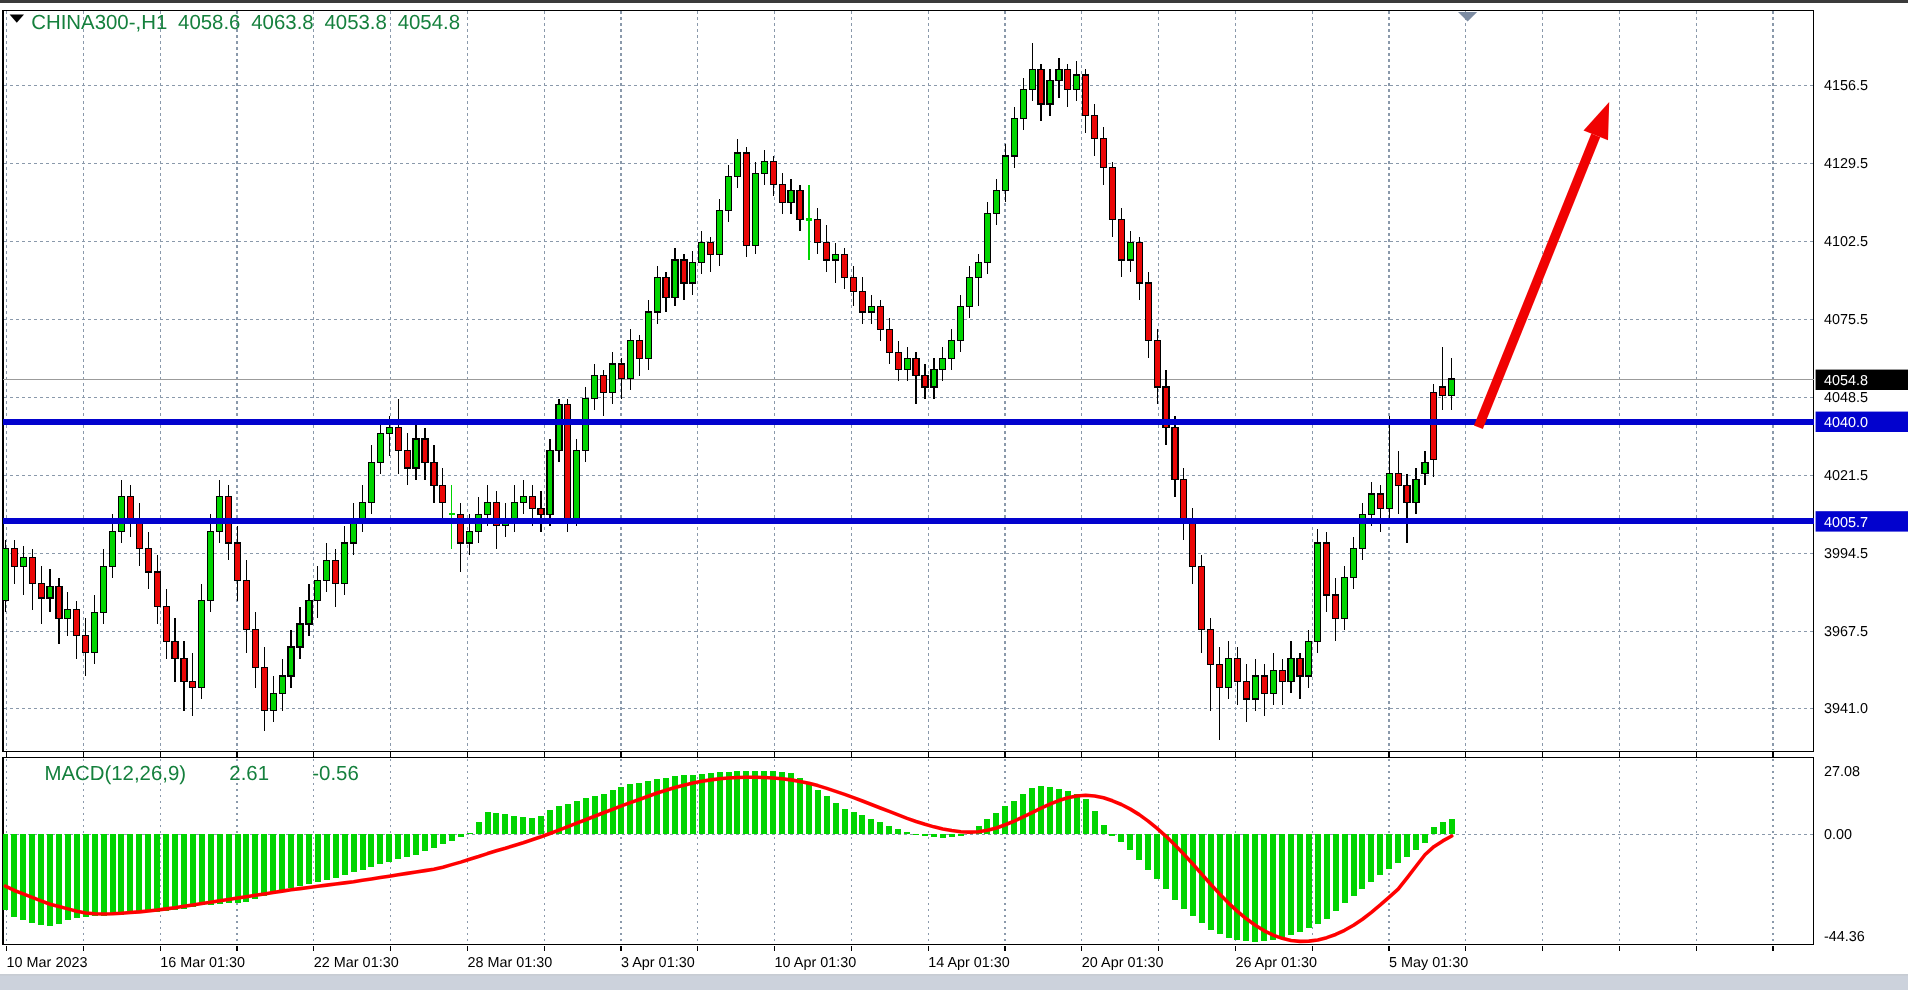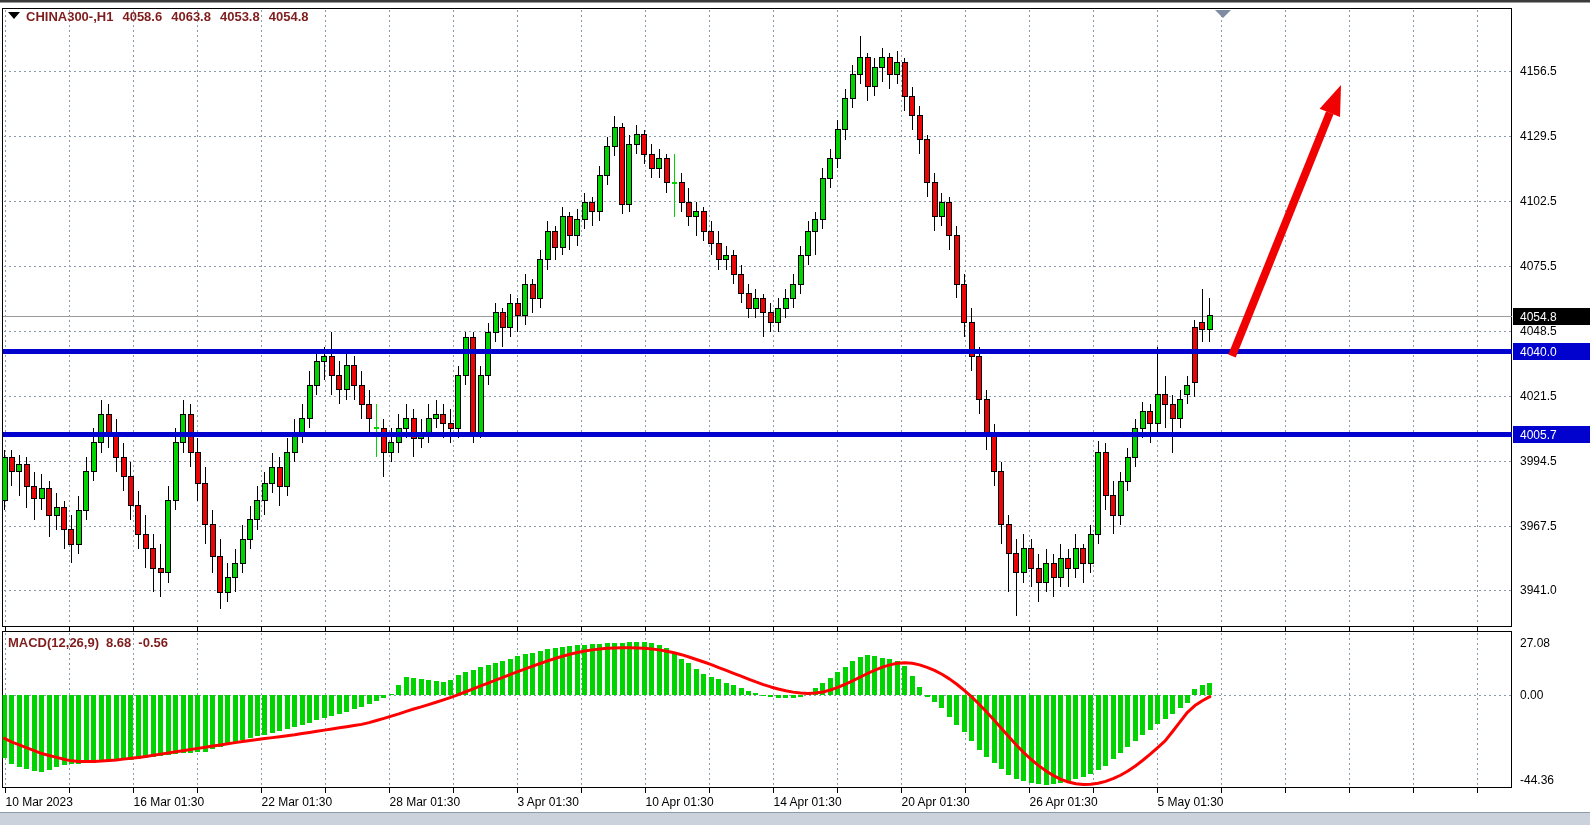--- a/index.html
+++ b/index.html
@@ -1,23 +1,23 @@
 <!DOCTYPE html>
 <html><head>
 <meta charset="utf-8">
 <style>
   html,body{margin:0;padding:0;background:#ffffff;}
   #window{position:relative;width:1590px;height:825px;background:#ffffff;overflow:hidden;
           font-family:"Liberation Sans",sans-serif;color:#000;}
   #chart-svg{position:absolute;left:0;top:0;}
-  .overlay{position:absolute;font-size:13px;color:#7f1d1d;white-space:nowrap;font-weight:bold;}
+  .overlay{position:absolute;font-size:17px;color:#15803d;white-space:nowrap;}
   #symbol-header{left:26px;top:9px;}
   #symbol-header span{margin-right:9px;}
   #macd-header{left:8px;top:635px;}
-  #macd-header span{margin-right:7px;}
+  #macd-header span{margin-right:7px;margin-left:29px;}
   text{font-family:"Liberation Sans",sans-serif;font-size:12px;fill:#000;}
 </style>
 </head>
 <body>
 
 <div id="window">
   <svg id="chart-svg" width="1590" height="825">
       <g>
         <rect x="0" y="0" width="1590" height="2.5" fill="#3B3B3B"></rect>
         <line x1="0" y1="812.5" x2="1590" y2="812.5" stroke="#8F9AA8" stroke-width="1"></line>
@@ -686,15 +686,15 @@
         <polygon points="1215,10 1231,10 1223,18" fill="#7D8CA2"></polygon>
         <polygon points="8,12 20,12 14,19" fill="#000"></polygon>
       </g>
     </svg>
 
   <div id="symbol-header" class="overlay">
     <span>CHINA300-,H1</span><span>4058.6</span><span>4063.8</span><span>4053.8</span><span>4054.8</span>
   </div>
 
   <div id="macd-header" class="overlay">
-    <span>MACD(12,26,9)</span><span>8.68</span><span>-0.56</span>
+    <span>MACD(12,26,9)</span><span>2.61</span><span>-0.56</span>
   </div>
 </div>
 
 </body></html>

